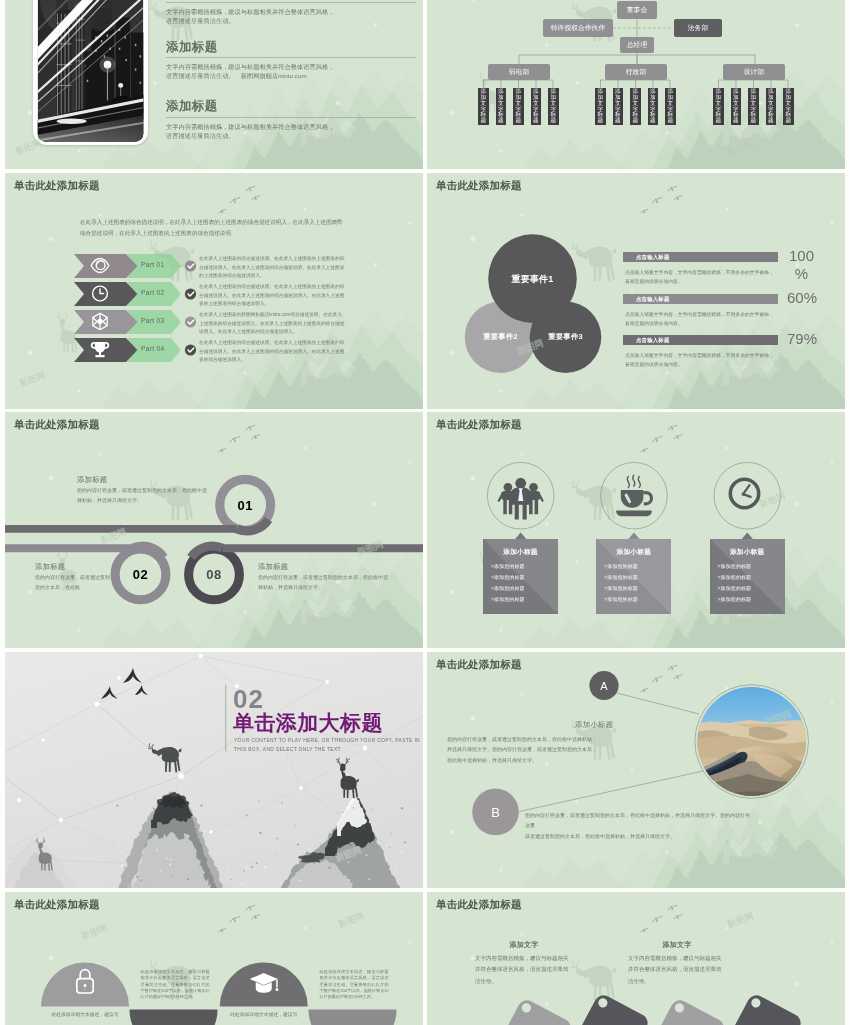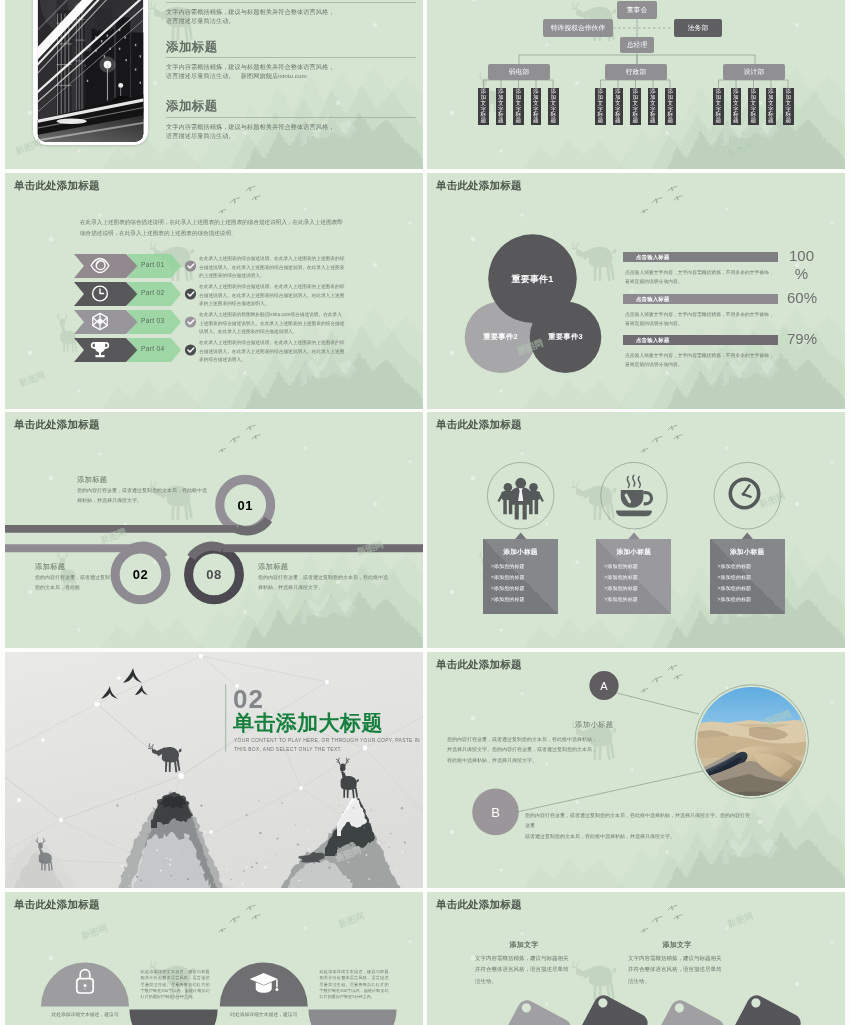--- a/index.html
+++ b/index.html
@@ -67,21 +67,21 @@
   .s6card{position:absolute;top:127px;width:75px;height:75px;overflow:hidden;}
   .s6fold{position:absolute;right:0;top:0;width:75px;height:75px;
           background:linear-gradient(225deg,rgba(255,255,255,.10) 0 50%,transparent 50%);}
   .s6h{margin:9px 0 5px;text-align:center;color:#fff;font-size:6.7px;font-weight:bold;letter-spacing:.2px;}
   .s6b{margin:0 0 2px 8px;color:#fff;font-size:5px;letter-spacing:.1px;line-height:1.8;}
 
   
   .s7num{position:absolute;left:228px;top:34px;font-size:26px;font-weight:bold;
          color:#83868a;letter-spacing:1px;line-height:1;}
   .s7title{position:absolute;left:228px;top:60px;font-size:21px;font-weight:bold;
-           color:#15803d;letter-spacing:.4px;line-height:1;}
+           color:#701a75;letter-spacing:.4px;line-height:1;}
   .s7sub{position:absolute;left:229px;top:85px;width:190px;font-size:4.9px;color:#6f7375;
          letter-spacing:.35px;line-height:1.78;}
 
   
   .s8badge{position:absolute;transform:translate(-50%,-50%);color:#fff;line-height:1;}
   .s8h{position:absolute;left:148px;top:68px;font-size:7.4px;color:#697668;letter-spacing:.3px;}
   .s8ta{position:absolute;left:20px;top:82px;width:200px;font-size:5px;
         line-height:2.05;color:#6d766d;}
   .s8tb{position:absolute;left:98px;top:158px;width:228px;font-size:5px;
         line-height:2.05;color:#6d766d;}

